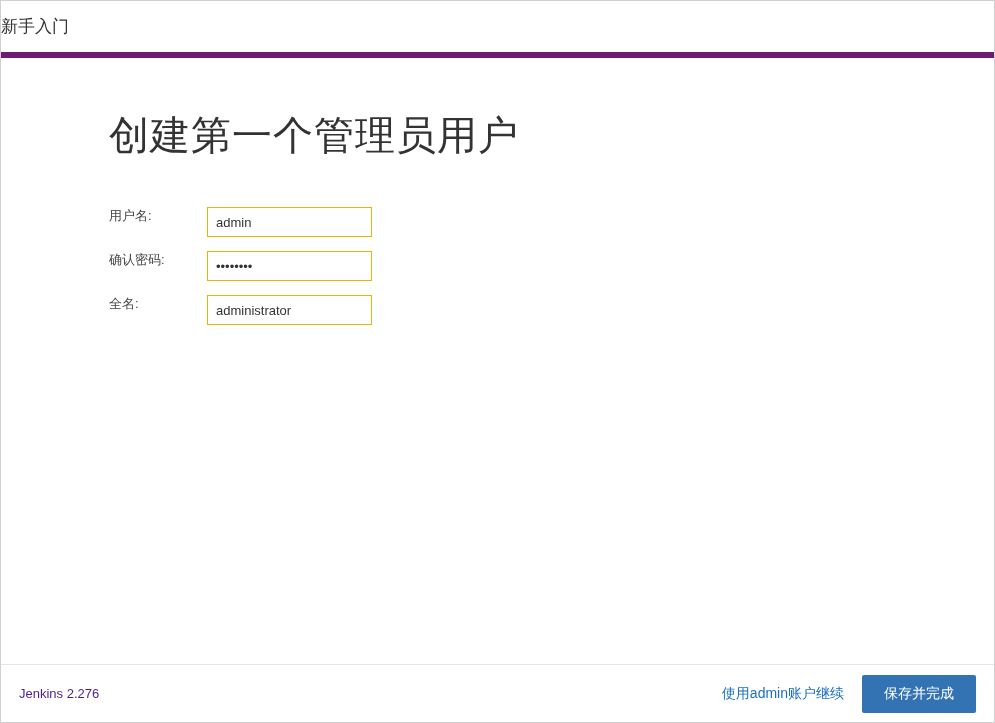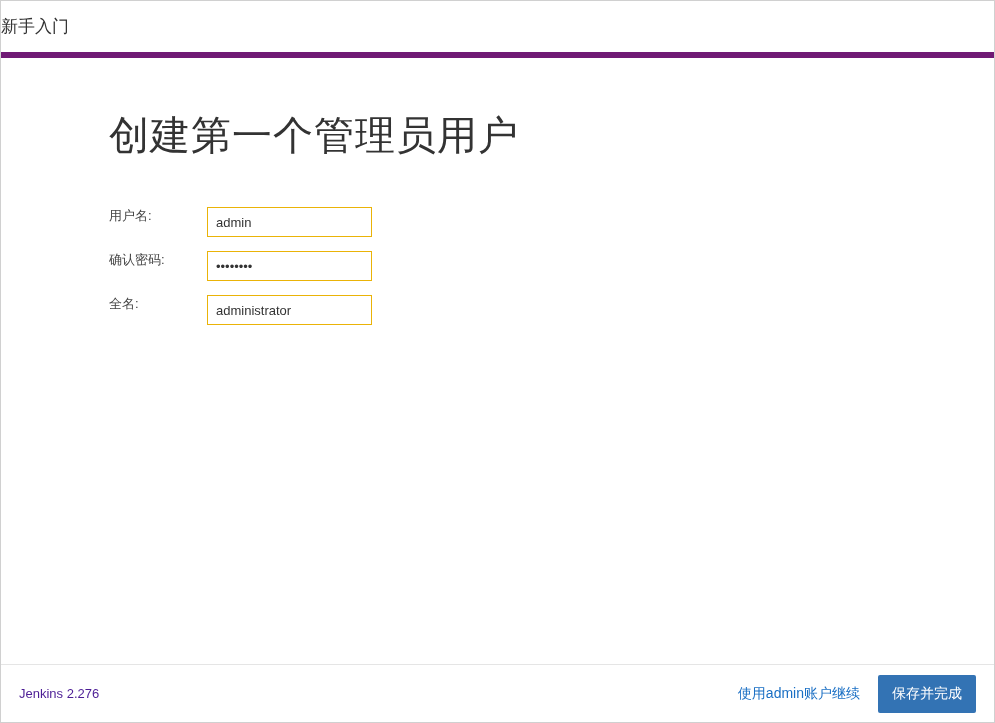--- a/index.html
+++ b/index.html
@@ -81,21 +81,21 @@
       color: #1a6fc4;
       font-size: 14px;
       cursor: pointer;
       padding: 0;
       font-family: inherit;
     }
     .primary-button {
       background: #3373b4;
       color: #fff;
       border: none;
-      padding: 10px 14px;
+      padding: 10px 22px;
       font-size: 14px;
       cursor: pointer;
       border-radius: 2px;
       font-family: inherit;
     }
     .watermark {
       position: absolute;
       bottom: 10px;
       right: 16px;
       font-size: 13px;

